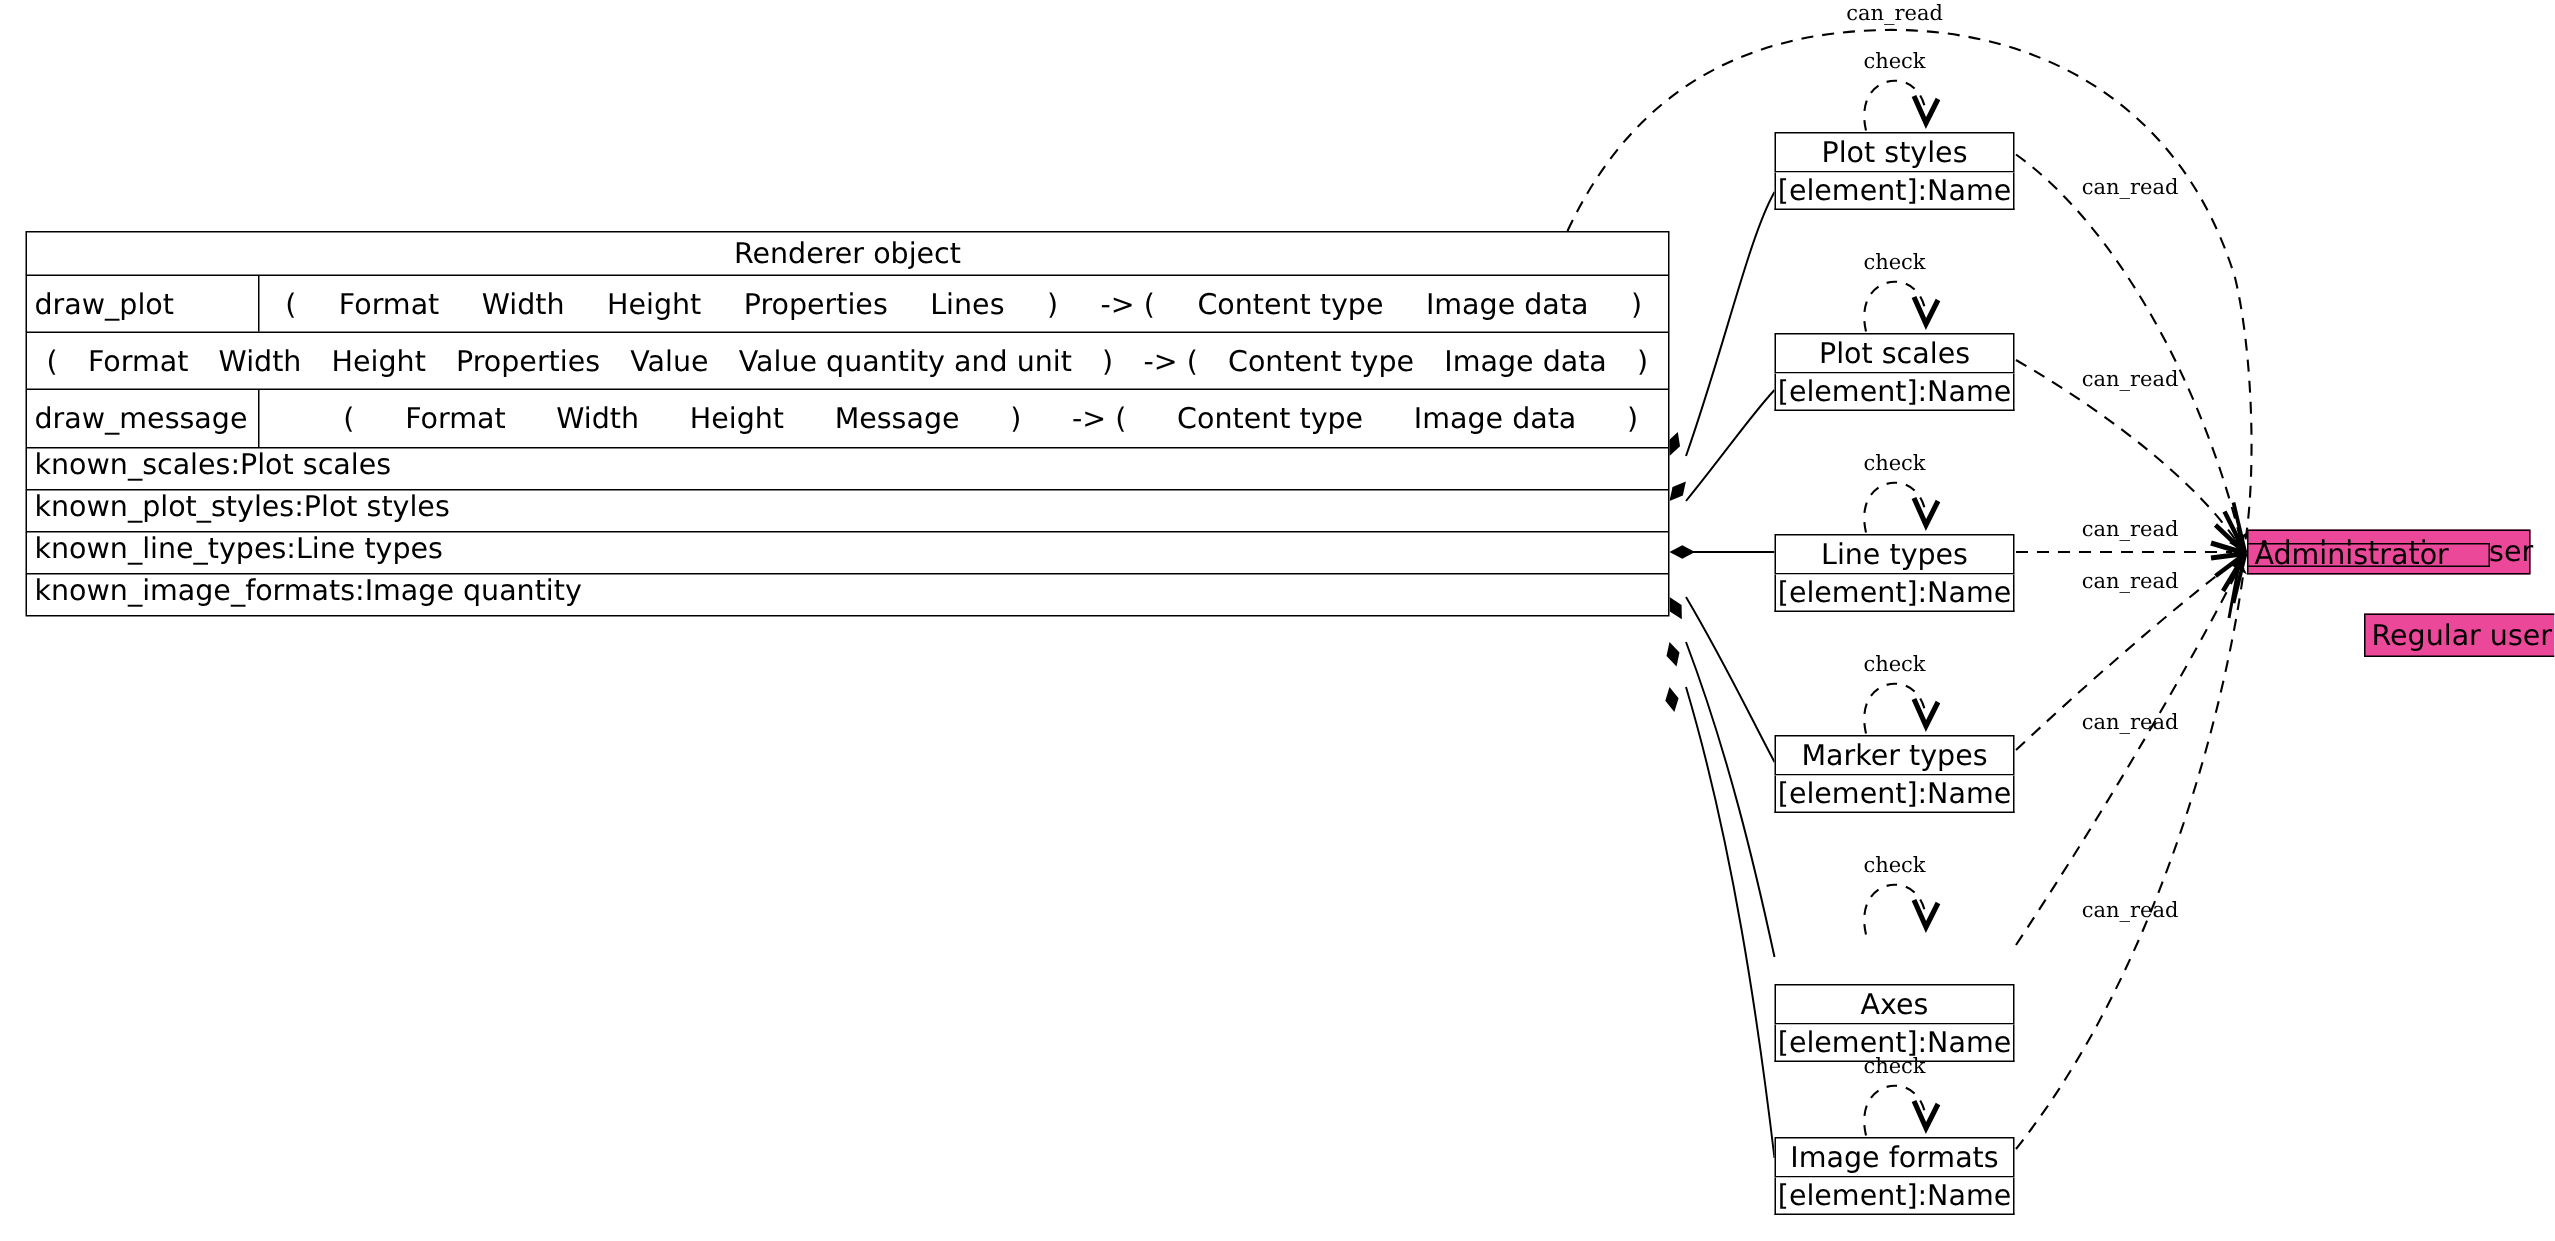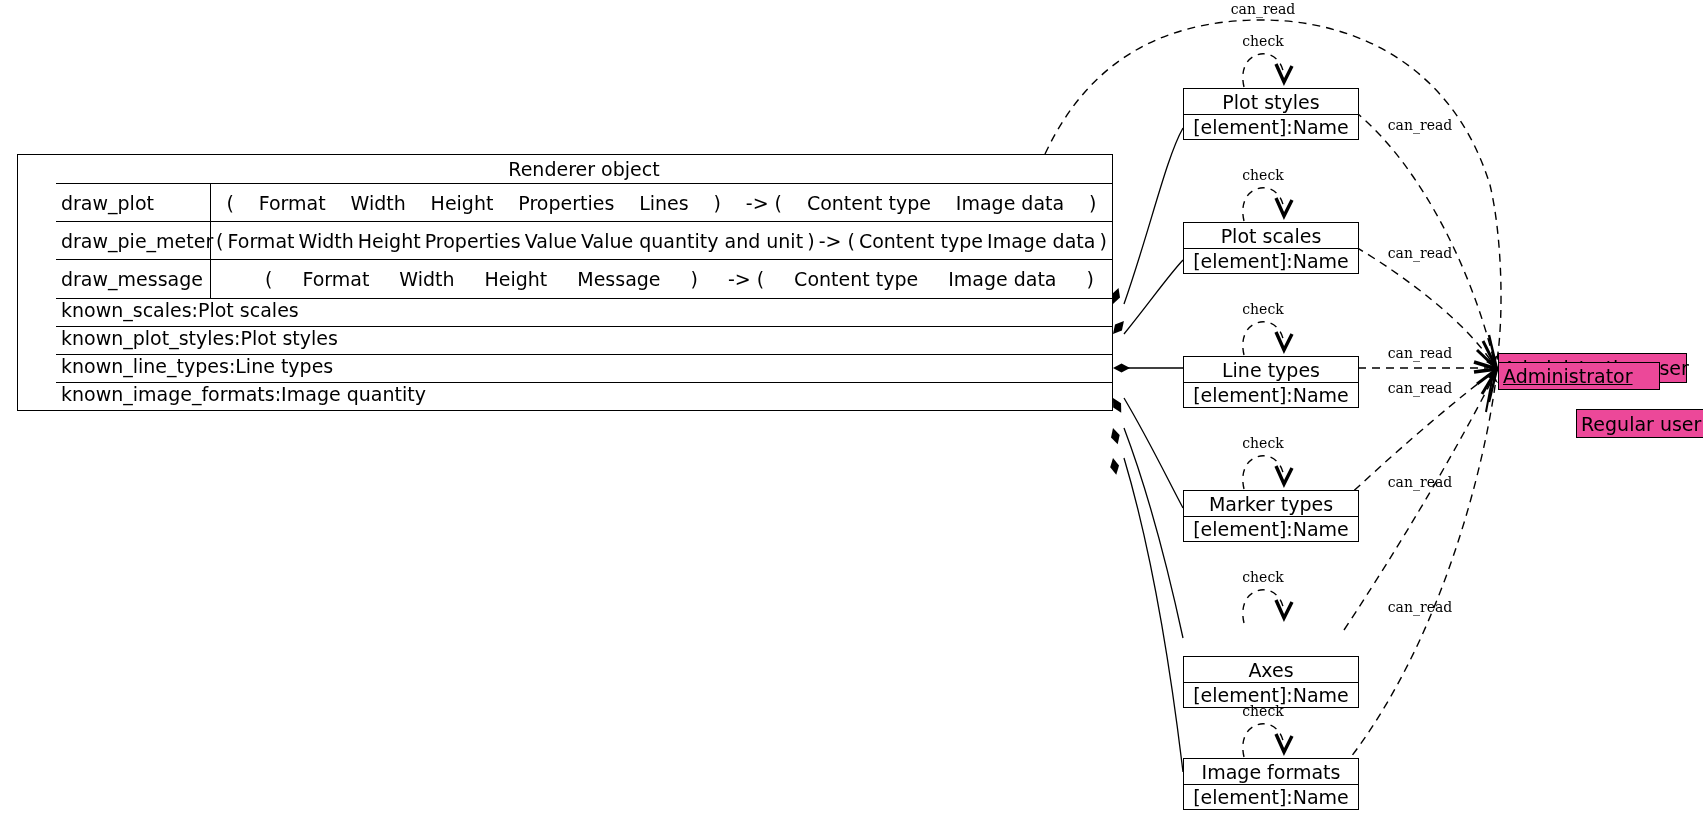--- a/index.html
+++ b/index.html
@@ -8,37 +8,37 @@
     font-family:"DejaVu Sans", sans-serif; color:#000; overflow:hidden;
   }
   svg.edges { position:absolute; left:0; top:0; width:1703px; height:827px; }
 
   
   .rtable {
     position:absolute; left:17px; top:154px; width:1096px;
     border:1px solid #000; background:#fff; box-sizing:border-box;
     font-size:19px;
   }
-  .rtable .trow { border-top:1px solid #000; box-sizing:border-box; display:flex; align-items:stretch;margin-left:38px; }
+  .rtable .trow { border-top:1px solid #000; box-sizing:border-box; display:flex; align-items:stretch; }
   .rtable .trow:first-child { border-top:none; }
   .row-title { height:28px; justify-content:center; align-items:center !important; display:flex; }
   .row-method { height:38px; }
   .row-method.tall { height:39px;gap:36px; }
   .mname {
     width:155px; flex:0 0 155px; border-right:1px solid #000; box-sizing:border-box;
     display:flex; align-items:center; padding-left:5px; white-space:nowrap;
   }
   .msig {
     flex:1 1 auto; display:flex; justify-content:space-around; align-items:center;
     white-space:nowrap; padding:0 3px; overflow:hidden;
   }
   .row-attr { height:28px; display:flex; align-items:center; padding-left:5px; white-space:nowrap; }
 
   
-  .cnode { position:absolute; left:1183px; width:176px; font-size:19px; }
+  .cnode { position:absolute; left:1183px; width:160px; font-size:19px; }
   .cnode .ctitle {
     height:25px; border:1px solid #000; background:#fff; box-sizing:content-box;
     display:flex; align-items:center; justify-content:center; white-space:nowrap;
   }
   .cnode .cel {
     height:24px; border:1px solid #000; border-top:none; background:#fff;
     display:flex; align-items:center; justify-content:center; white-space:nowrap;
   }
 
   
@@ -141,21 +141,20 @@
         <span>Lines</span>
         <span>)</span>
         <span>-&gt; (</span>
         <span>Content type</span>
         <span>Image data</span>
         <span>)</span>
       </div>
     </div>
 
     <div class="trow row-method">
-      <div class="mname">draw_pie_meter</div>
       <div class="msig">
         <span>(</span>
         <span>Format</span>
         <span>Width</span>
         <span>Height</span>
         <span>Properties</span>
         <span>Value</span>
         <span>Value quantity and unit</span>
         <span>)</span>
         <span>-&gt; (</span>
@@ -206,21 +205,21 @@
   <div class="cnode" style="top:656px">
     <div class="ctitle">Axes</div>
     <div class="cel">[element]:Name</div>
   </div>
   <div class="cnode" style="top:758px">
     <div class="ctitle">Image formats</div>
     <div class="cel">[element]:Name</div>
   </div>
 
   <div class="unode-row" style="left:1498px; top:353px; width:189px; height:30px;">Administrative user</div>
-  <div class="unode-row" style="left:1498px; top:362px; width:162px; height:28px;text-decoration:underline;">Administrator</div>
+  <div class="unode-row" style="left:1498px; top:362px; width:162px; height:16px;">Administrator</div>
   <div class="unode-row" style="left:1576px; top:409px; width:162px; height:29px;">Regular user</div>
 
   <span class="elabel" style="left:1263px; top:2px;">can_read</span>
   <span class="elabel" style="left:1420px; top:118px;">can_read</span>
   <span class="elabel" style="left:1420px; top:246px;">can_read</span>
   <span class="elabel" style="left:1420px; top:346px;">can_read</span>
   <span class="elabel" style="left:1420px; top:381px;">can_read</span>
   <span class="elabel" style="left:1420px; top:475px;">can_read</span>
   <span class="elabel" style="left:1420px; top:600px;">can_read</span>
 

